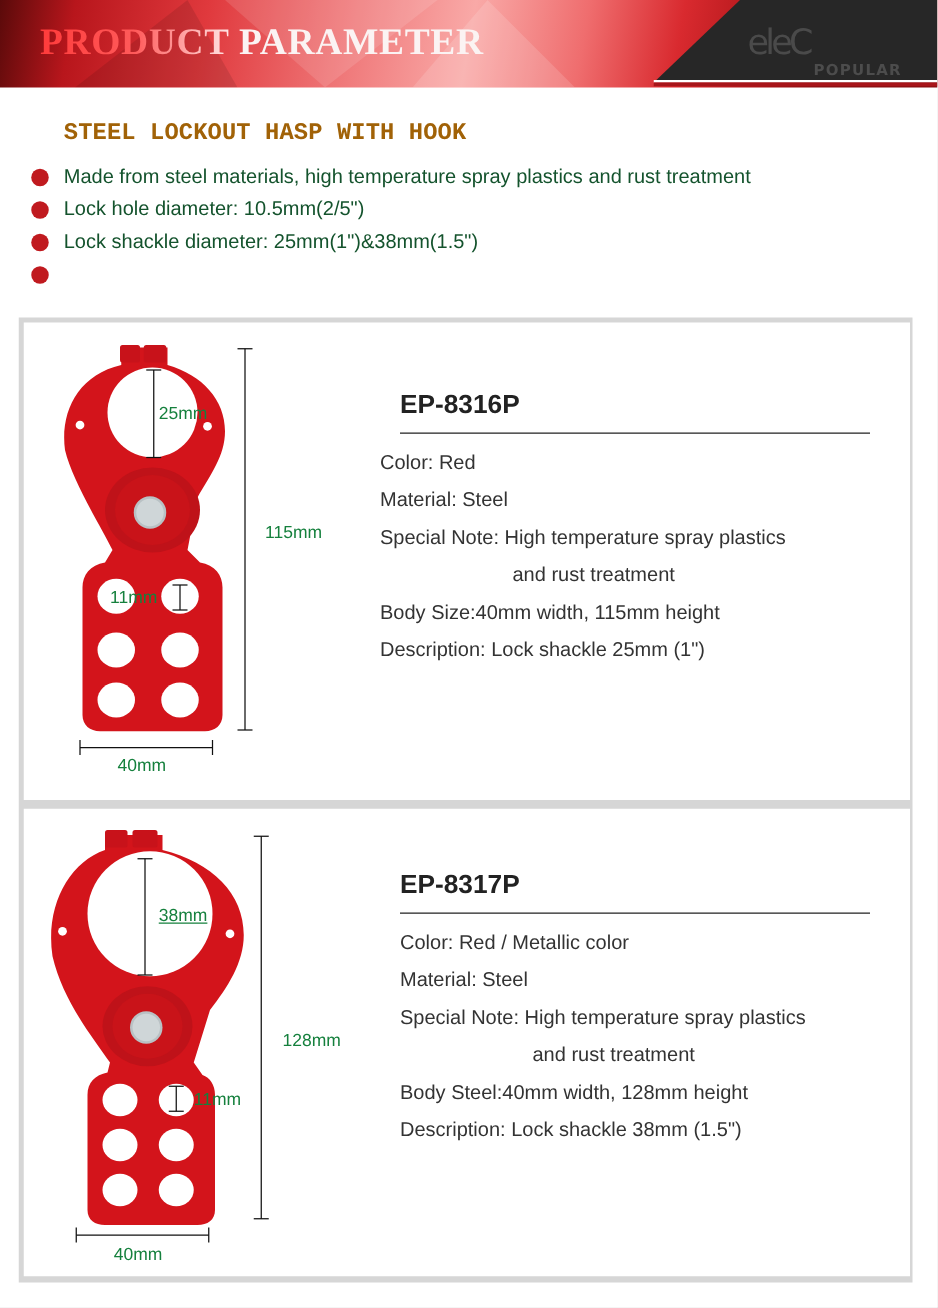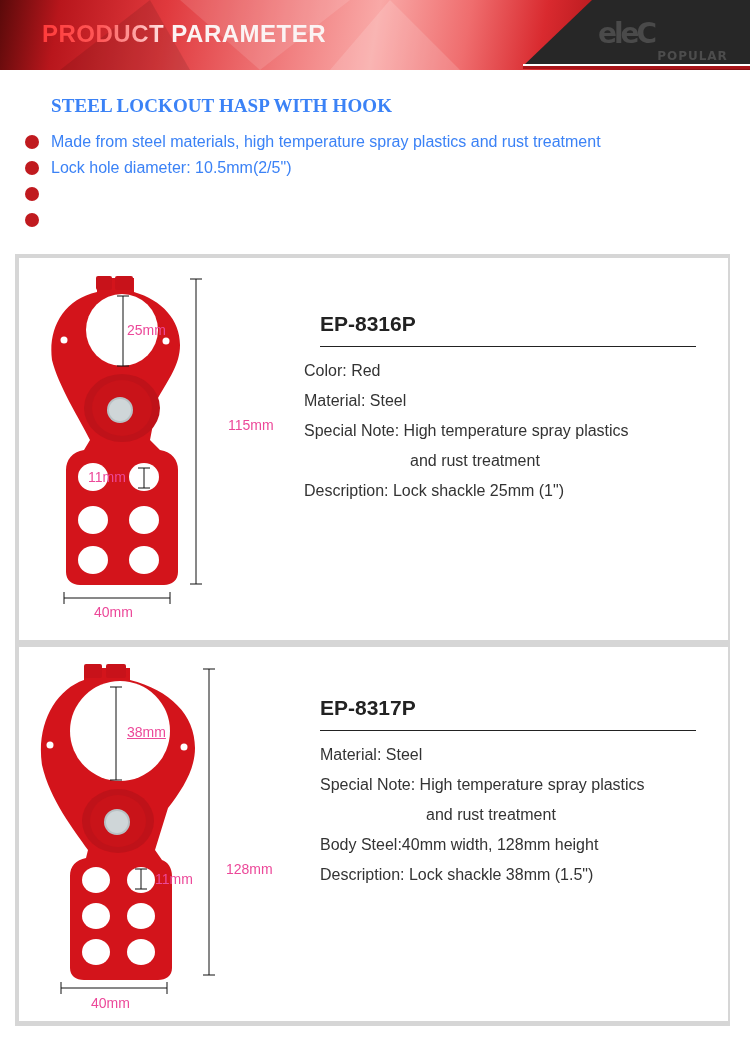--- a/index.html
+++ b/index.html
@@ -8,45 +8,45 @@
   
   .banner { position:absolute; left:0; top:0; width:750px; height:70px; overflow:hidden;
     background: linear-gradient(100deg, #5a0a0a 0%, #b8161c 8%, #e0393d 22%, #f07b7c 38%, #f9a9a7 50%, #ef6d6e 62%, #d92a2f 72%, #b3171b 80%, #8a0f12 88%); }
   .banner .facet1 { position:absolute; left:180px; top:0; width:0; height:0; border-left:80px solid transparent; border-right:90px solid transparent; border-top:70px solid rgba(255,255,255,0.12); }
   .banner .facet2 { position:absolute; left:330px; top:0; width:0; height:0; border-left:60px solid transparent; border-right:70px solid transparent; border-bottom:70px solid rgba(255,255,255,0.14); }
   .banner .facet3 { position:absolute; left:60px; top:0; width:0; height:0; border-left:90px solid transparent; border-right:40px solid transparent; border-bottom:70px solid rgba(0,0,0,0.10); }
   .banner .dark { position:absolute; left:0; top:0; width:750px; height:66px; background:#272727;
     clip-path: polygon(592px 0, 750px 0, 750px 66px, 523px 66px); }
   .banner .redline { position:absolute; left:523px; top:66px; width:227px; height:3px; background:#a8151a; }
   .banner .whitegap { position:absolute; left:523px; top:64px; width:227px; height:2px; background:#ffffff; }
-  .banner-title { position:absolute; left:42px; top:14px; font-family:Liberation Sans, sans-serif; font-weight:bold; font-size:24px; letter-spacing:0.5px; line-height:40px; white-space:nowrap; }
+  .banner-title { position:absolute; left:32px; top:14px; font-family:Liberation Serif, serif; font-weight:bold; font-size:30px; letter-spacing:0.5px; line-height:40px; white-space:nowrap; }
   .banner-title .w1 { background: linear-gradient(90deg, #ff3b3b 0%, #ff5a5a 50%, #ffe4e4 100%); -webkit-background-clip:text; background-clip:text; color:transparent; }
   .banner-title .w2 { color:#fbf3f3; }
   .logo { position:absolute; left:598px; top:18px; height:32px; display:flex; align-items:center; }
-  .logo .mark { font-family:"DejaVu Sans", sans-serif; font-weight:bold; font-size:28px; color:#4a4a4a; letter-spacing:-3px; line-height:32px; }
+  .logo .mark { font-family:"DejaVu Sans", sans-serif; font-weight:normal; font-size:28px; color:#4a4a4a; letter-spacing:-3px; line-height:32px; }
   .logo .word { font-family:"DejaVu Sans", sans-serif; font-weight:bold; font-size:12px; color:#4c4c4c; margin-left:3px; letter-spacing:1px;margin-top:44px; }
 
   
-  .heading { position:absolute; left:51px; top:95px; font-family:Liberation Serif, serif; font-weight:bold; font-size:19px; color:#3b82f6; letter-spacing:0.1px; }
+  .heading { position:absolute; left:51px; top:95px; font-family:Liberation Mono, monospace; font-weight:bold; font-size:19px; color:#a16207; letter-spacing:0.1px; }
   .bullets { position:absolute; left:25px; top:129px; margin:0; padding:0; list-style:none; }
-  .bullets li { height:26px; display:flex; align-items:center; font-size:16px; color:#3b82f6; }
+  .bullets li { height:26px; display:flex; align-items:center; font-size:16px; color:#14532d; }
   .bullets .dot { width:14px; height:14px; border-radius:50%; background:#c01a1f; margin-right:12px; flex:0 0 14px; }
 
   
   .frame { position:absolute; left:15px; top:254px; width:715px; height:772px; background:#d6d6d6; }
   .panel { position:absolute; background:#ffffff; }
   .panel.p1 { left:19px; top:258px; width:709px; height:382px; }
   .panel.p2 { left:19px; top:647px; width:709px; height:374px; }
 
   .model { position:absolute; font-family:"Liberation Sans", sans-serif; font-weight:bold; font-size:21px; color:#222;text-align:right; }
   .rule { position:absolute; height:1px; background:#222; width:376px; }
   .spec { position:absolute; font-size:16px; color:#333; line-height:30px; white-space:nowrap; }
   .spec .indent { padding-left:106px; }
 
-  .dim-label { position:absolute; font-size:14px; color:#ec4899; white-space:nowrap; }
+  .dim-label { position:absolute; font-size:14px; color:#15803d; white-space:nowrap; }
   svg { position:absolute; overflow:visible; }
 </style>
 </head>
 <body>
 
 <div class="banner">
   <div class="facet3"></div>
   <div class="facet1"></div>
   <div class="facet2"></div>
   <div class="dark"></div>
@@ -67,20 +67,21 @@
   <li>
       <span class="dot"></span>
       <span>Made from steel materials, high temperature spray plastics and rust treatment</span>
     </li>
   <li>
       <span class="dot"></span>
       <span>Lock hole diameter: 10.5mm(2/5")</span>
     </li>
   <li>
       <span class="dot"></span>
+      <span>Lock shackle diameter: 25mm(1")&amp;38mm(1.5")</span>
     </li>
   <li>
       <span class="dot"></span>
     </li>
 </ul>
 
 <div class="frame"></div>
 
 <div class="panel p1"></div>
 
@@ -155,43 +156,45 @@
     <line x1="203" y1="669" x2="215" y2="669"></line>
     <line x1="203" y1="975" x2="215" y2="975"></line>
     <line x1="61" y1="988" x2="167" y2="988"></line>
     <line x1="61" y1="982" x2="61" y2="994"></line>
     <line x1="167" y1="982" x2="167" y2="994"></line>
   </g>
 </svg>
 
 <div class="dim-label" style="left:127px;top:322px;">25mm</div>
 <div class="dim-label" style="left:88px;top:469px;">11mm</div>
-<div class="dim-label" style="left:228px;top:417px;">115mm</div>
+<div class="dim-label" style="left:212px;top:417px;">115mm</div>
 <div class="dim-label" style="left:94px;top:604px;">40mm</div>
 
 <div class="model" style="left:320px;top:312px;">EP-8316P</div>
 <div class="rule" style="left:320px;top:346px;"></div>
 <div class="spec" style="left:304px;top:356px;">
   <div>Color: Red</div>
   <div>Material: Steel</div>
   <div>Special Note: High temperature spray plastics</div>
   <div class="indent">and rust treatment</div>
+  <div>Body Size:40mm width, 115mm height</div>
   <div>Description: Lock shackle 25mm (1")</div>
 </div>
 
 <div class="panel p2" style="z-index:-1;"></div>
 
 <div class="dim-label" style="left:127px;top:724px;text-decoration:underline;">38mm</div>
 <div class="dim-label" style="left:155px;top:871px;">11mm</div>
-<div class="dim-label" style="left:226px;top:824px;margin-top:37px;">128mm</div>
+<div class="dim-label" style="left:226px;top:824px;">128mm</div>
 <div class="dim-label" style="left:91px;top:995px;">40mm</div>
 
 <div class="model" style="left:320px;top:696px;">EP-8317P</div>
 <div class="rule" style="left:320px;top:730px;"></div>
 <div class="spec" style="left:320px;top:740px;">
+  <div>Color: Red / Metallic color</div>
   <div>Material: Steel</div>
   <div>Special Note: High temperature spray plastics</div>
   <div class="indent">and rust treatment</div>
   <div>Body Steel:40mm width, 128mm height</div>
   <div>Description: Lock shackle 38mm (1.5")</div>
 </div>
 
 <style>
   
   .frame { z-index:0; }

